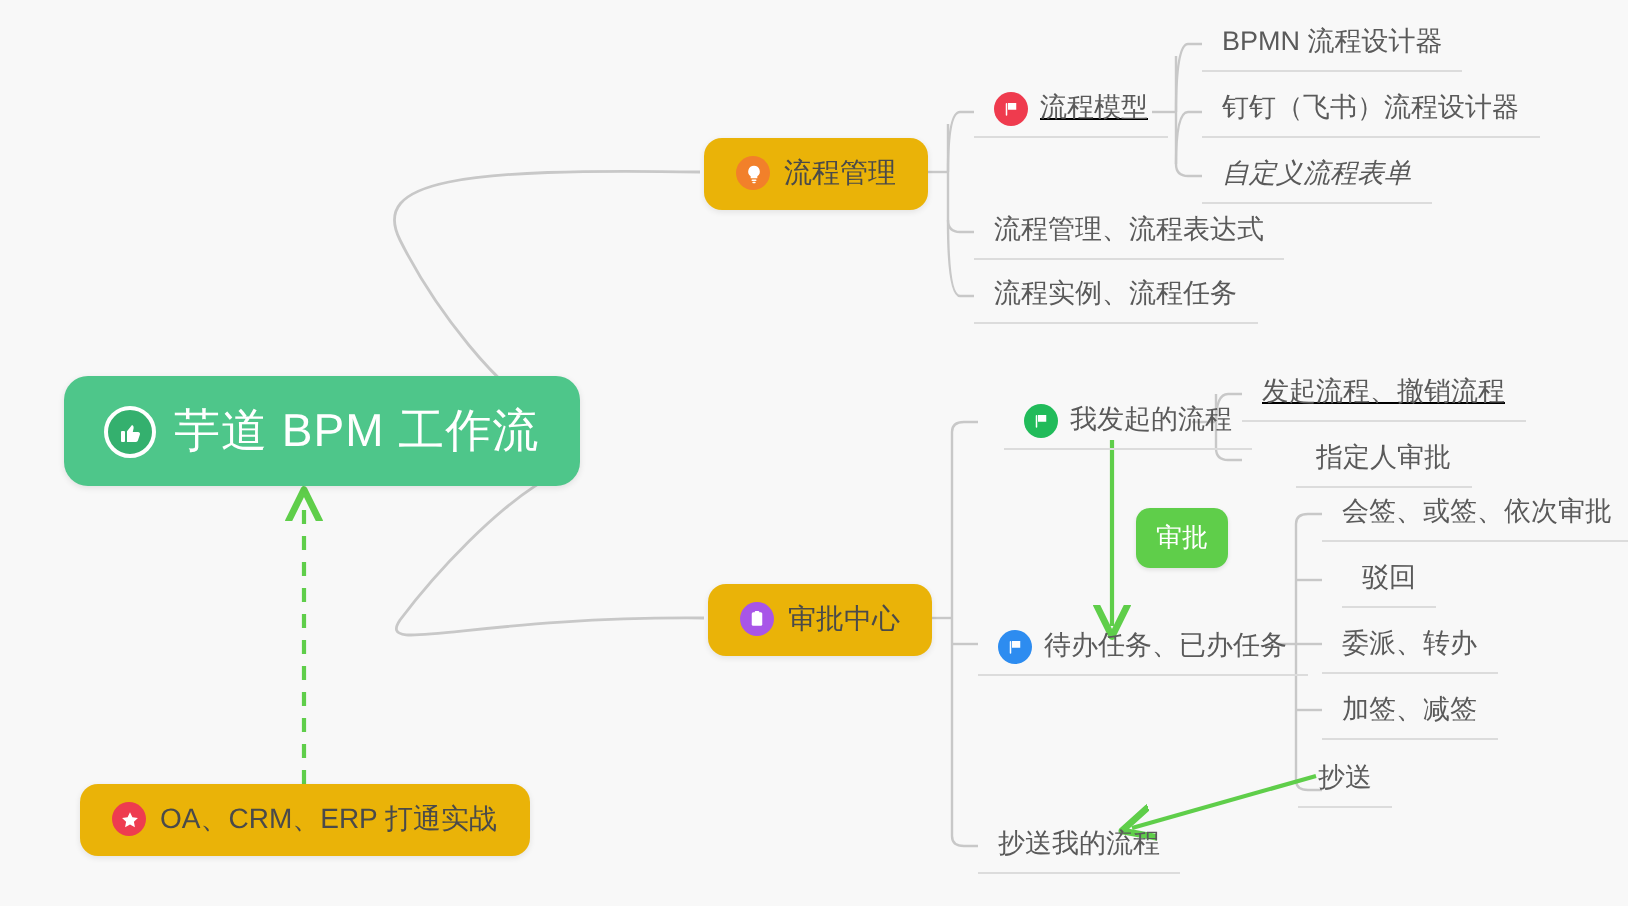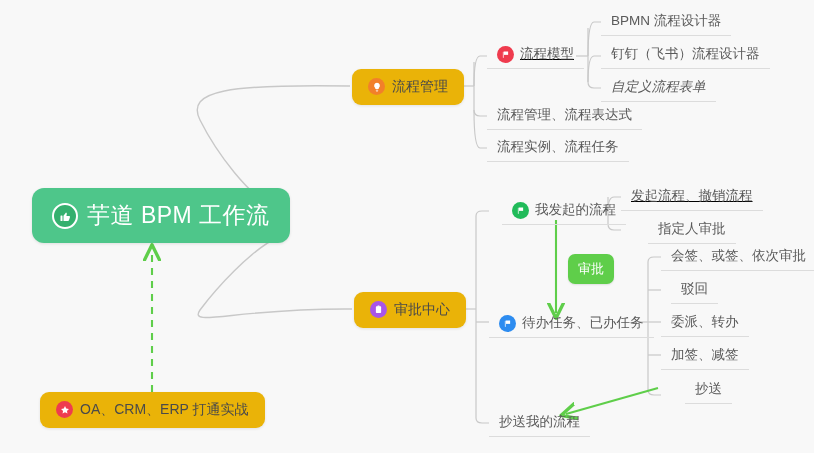--- a/index.html
+++ b/index.html
@@ -231,21 +231,21 @@
   </div>
 
   <div class="leaf-node" style="left:661px;top:342px;">
     <span class="leaf-label">加签、减签</span>
   </div>
 
   <div class="leaf-node" style="left:661px;top:309px;">
     <span class="leaf-label">委派、转办</span>
   </div>
 
-  <div class="leaf-node" style="left:685px;top:376px;align-items:center;">
+  <div class="leaf-node" style="left:649px;top:376px;align-items:center;">
     <span class="leaf-label">抄送</span>
   </div>
 
   <div class="leaf-node" style="left:489px;top:409px;">
     <span class="leaf-label">抄送我的流程</span>
   </div>
 
   <div class="pill-node" style="left:40px;top:392px;">
     <span class="cicon ic-redstar">
       <svg width="10" height="10" viewBox="0 0 24 24" fill="#ffffff">

